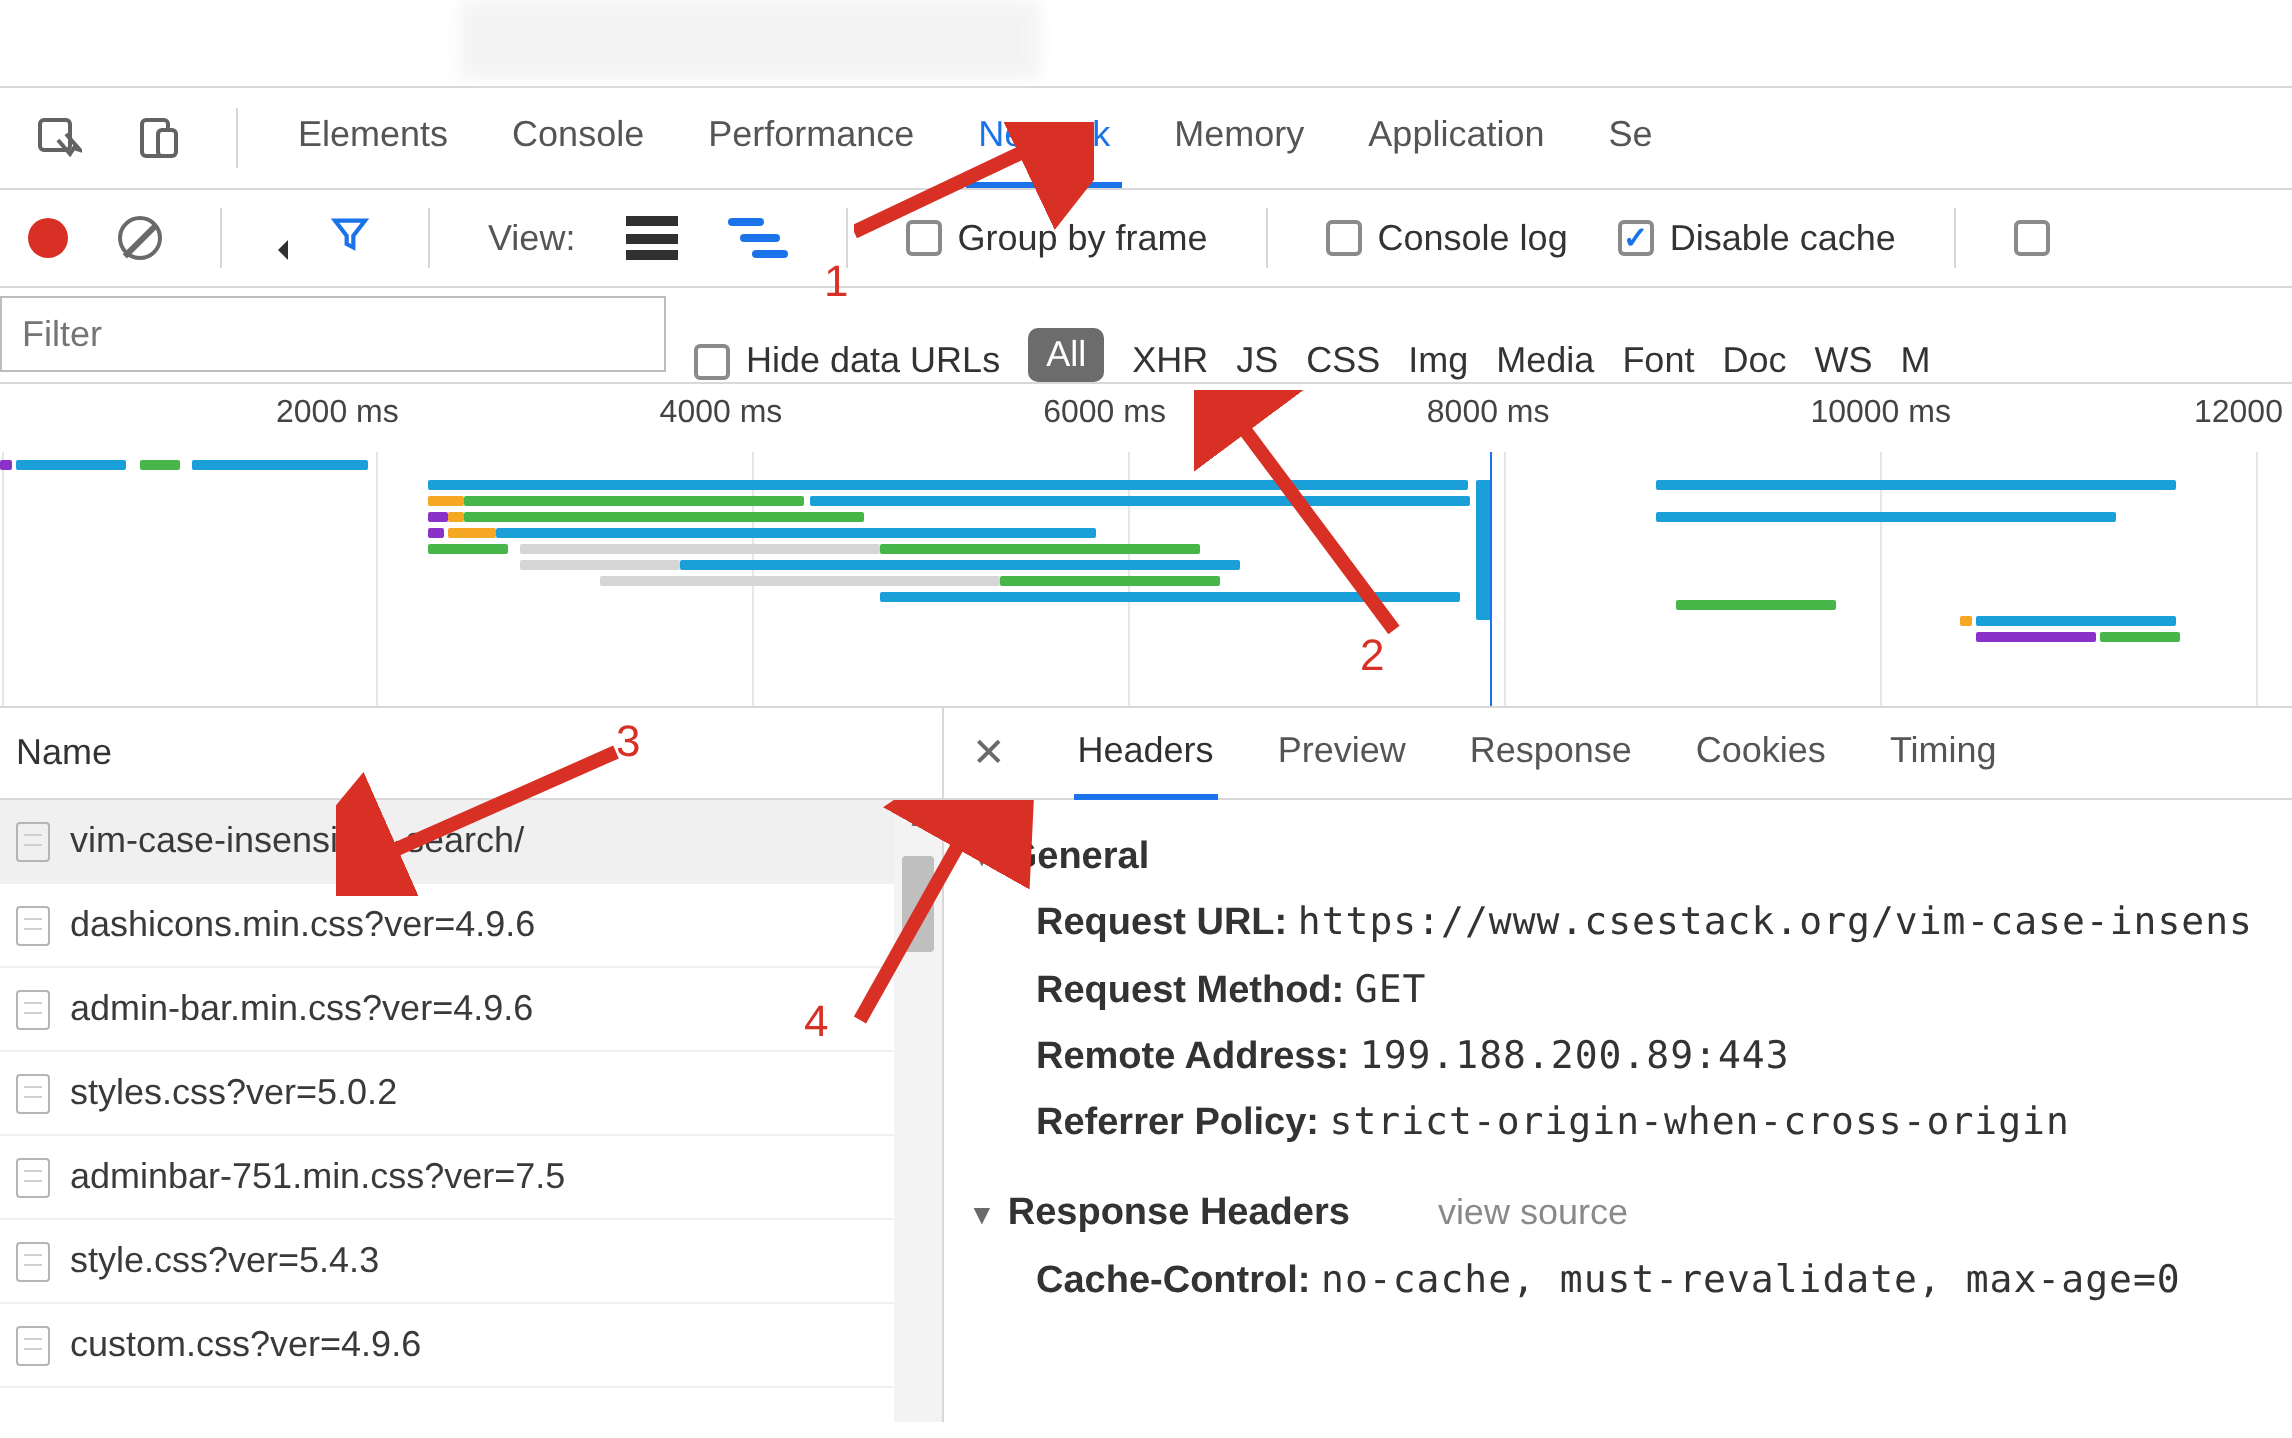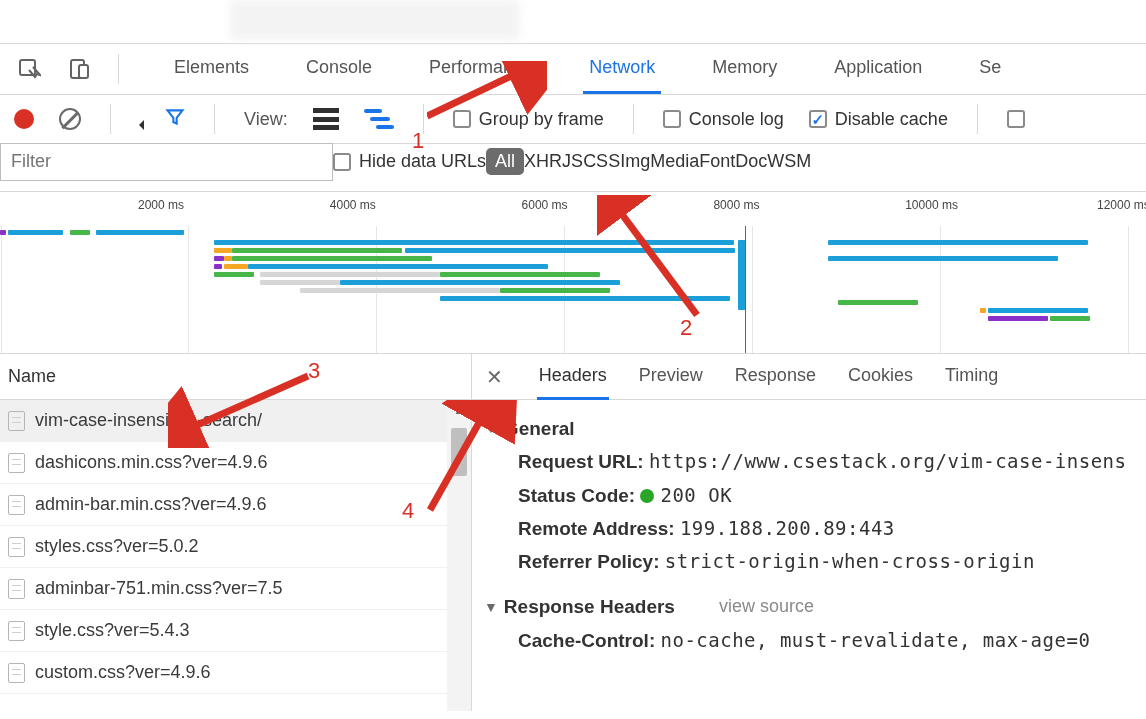--- a/index.html
+++ b/index.html
@@ -23,21 +23,20 @@
     .t-icon {
       display:flex; align-items:center; justify-content:center;
       width:30px;height:30px; color:#636363;
     }
     .vline { width:1px; height:30px; background:#d8d8d8; margin:0 4px;}
     .tab {
       padding: 13px 6px;
       color:#555;
       border-bottom: 3px solid transparent;
       cursor: pointer;
-      margin-left: 25px;
     }
     .tab.active { color:#1a73e8; border-bottom-color:#1a73e8;}
     
     .toolbar {
       display:flex; align-items:center; gap:25px;
       height:49px; padding:0 14px;
       border-bottom:1px solid #d8d8d8;
     }
     .dot-rec { width:20px;height:20px;border-radius:50%;background:#d93025;}
     .no-icon { width:22px;height:22px;border-radius:50%;border:2.5px solid #6a6a6a; position:relative;}
@@ -48,34 +47,34 @@
     .view-label{color:#555;}
     .view-btn{width:26px;height:22px;display:flex;flex-direction:column;justify-content:space-between;}
     .view-btn span{height:5px;background:#303030;}
     .view-btn2{width:30px;height:22px;position:relative;}
     .view-btn2 div{position:absolute;height:4px;border-radius:2px;}
     .cb{width:18px;height:18px;border:2px solid #8a8a8a;border-radius:3px;display:inline-flex;align-items:center;justify-content:center;flex-shrink:0;}
     .cb.checked::after{content:"✓";color:#1a73e8;font-size:15px;font-weight:bold;line-height:1;}
     .cb-wrap{display:flex;align-items:center;gap:8px;color:#333;}
     
     .filters{
-      display:flex;align-items:center;gap:0;
-      height:48px; padding:0 0 12px 0;
+      display:flex;align-items:flex-end;gap:14px;
+      height:48px; padding:0 0 0 0;
       border-bottom:1px solid #d8d8d8;
     }
     .filter-input{
       width:333px;height:38px;
       border:1px solid #bdbdbd; margin:5px 0 5px 0;
       padding:0 10px; font-size:18px; color:#888;
     }
     .pill{padding:3px 9px;border-radius:5px;background:#6c6c6c;color:#fff;}
     .ftype{color:#333;cursor:pointer;}
     
     .timeline{height:162px;border-bottom:1px solid #d8d8d8;position:relative;overflow:hidden;}
-    .tl-ticks{display:flex;justify-content:space-between;padding:6px 18px 0 18px;font-size:12px;color:#444;}
+    .tl-ticks{display:flex;justify-content:space-between;padding:6px 18px 0 18px;font-size:16px;color:#444;}
     .tl-tick{width:1px;text-align:right;white-space:nowrap;}
     .tl-body{position:absolute;top:34px;left:0;right:0;bottom:0;}
     .tl-grid div{position:absolute;top:0;bottom:0;width:1px;background:#e6e6e6;}
     .bar{position:absolute;height:5px;border-radius:1px;}
     .vcursor{position:absolute;top:34px;bottom:0;width:1px;background:#1a73e8;left:745px;}
     
     .cols{display:flex;height:357px;}
     .col-name{width:472px;border-right:1px solid #d8d8d8;display:flex;flex-direction:column;}
     .col-name-header{height:46px;display:flex;align-items:center;padding:0 8px;border-bottom:1px solid #d8d8d8;color:#333;}
     .name-list{position:relative;flex:1;overflow:hidden;}
@@ -298,21 +297,21 @@
       <span class="dtab">Response</span>
       <span class="dtab">Cookies</span>
       <span class="dtab">Timing</span>
     </div>
     <div class="detail-body">
       <div class="section-title">
           <span class="tri">▼</span>
           <span>General</span>
         </div>
       <div class="kv"><b>Request URL:</b> <span class="mono">https://www.csestack.org/vim-case-insens</span></div>
-      <div class="kv"><b>Status Code:</b> <span class="status-dot"></span><span class="mono">200 OK</span></div>
+      <div class="kv"><b>Request Method:</b> <span class="mono">GET</span></div>
       <div class="kv"><b>Remote Address:</b> <span class="mono">199.188.200.89:443</span></div>
       <div class="kv"><b>Referrer Policy:</b> <span class="mono">strict-origin-when-cross-origin</span></div>
       <div class="section-title" style="margin-top:12px">
         <span class="tri">▼</span>
         <span>Response Headers</span>
         <span class="vs">view source</span>
       </div>
       <div class="kv"><b>Cache-Control:</b> <span class="mono">no-cache, must-revalidate, max-age=0</span></div>
     </div>
   </div>

